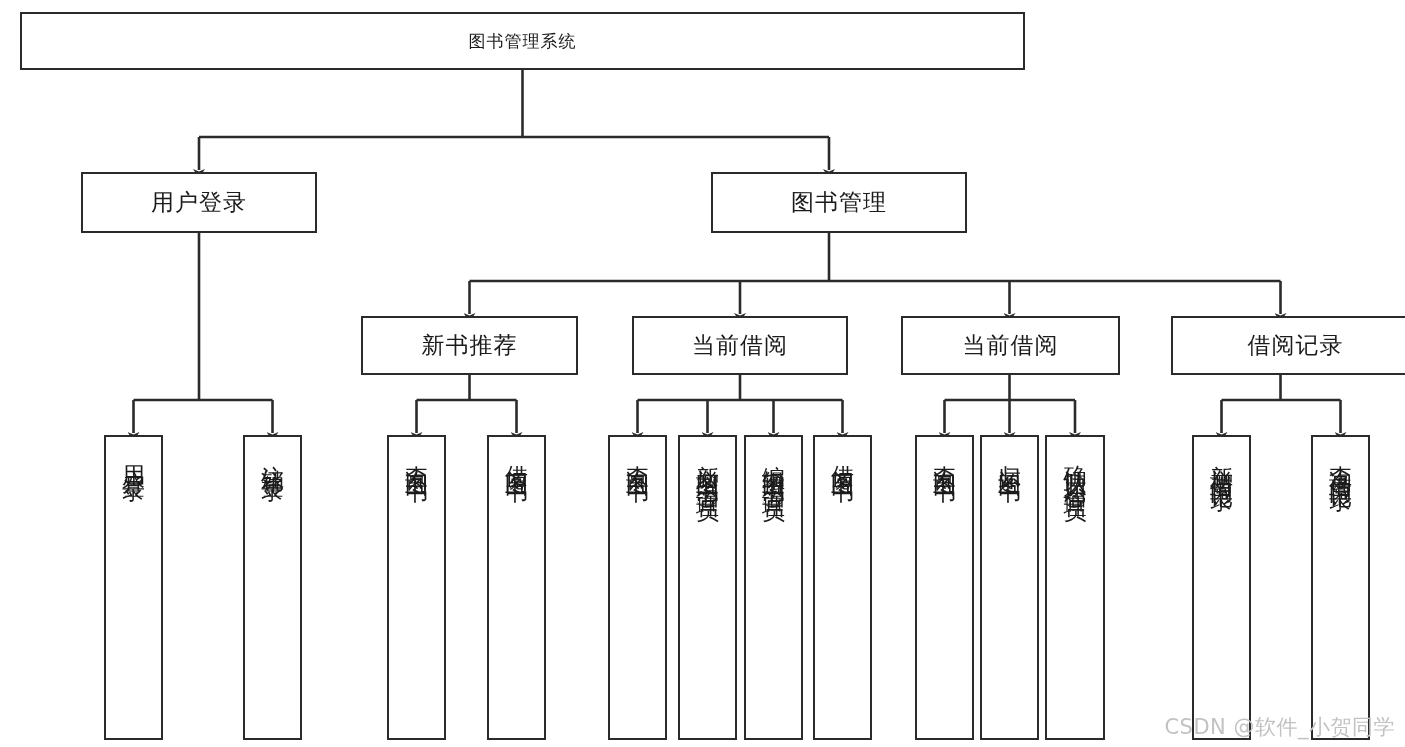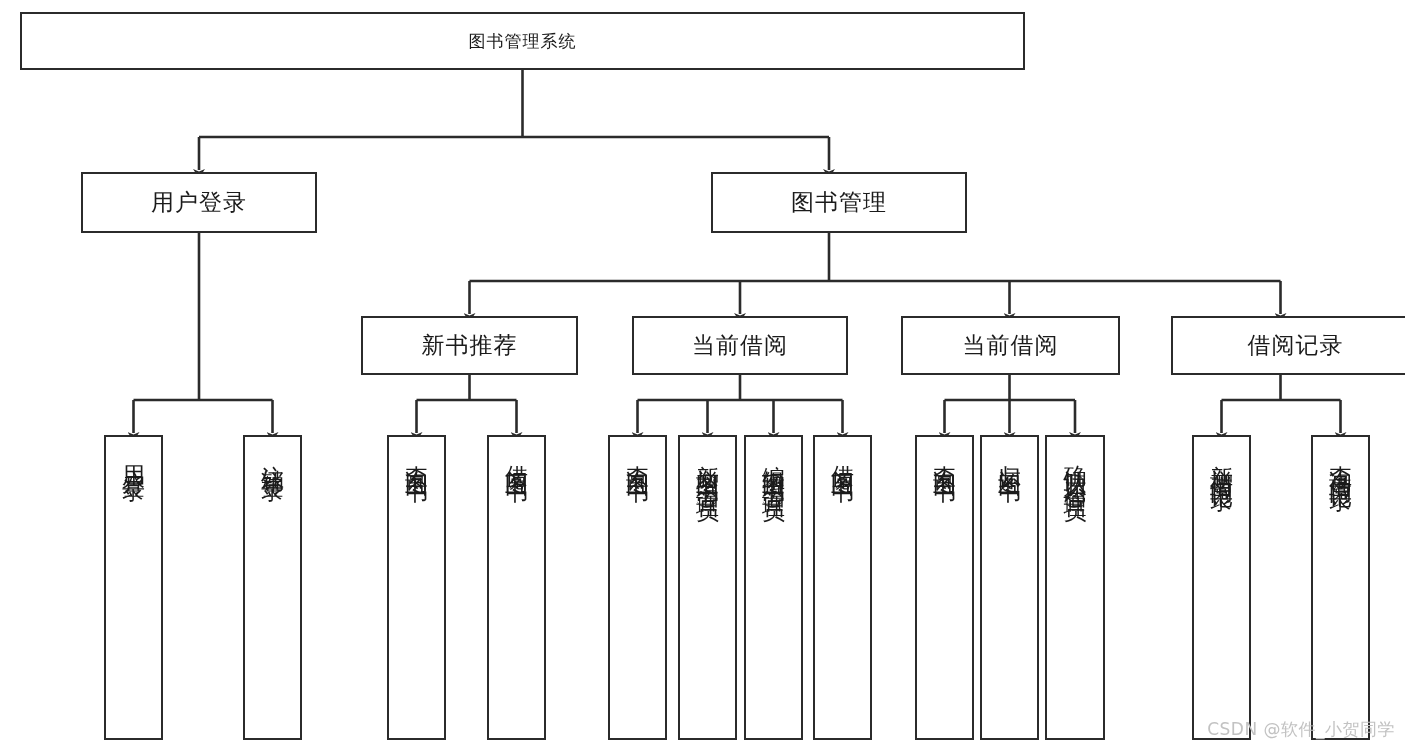--- a/index.html
+++ b/index.html
@@ -42,21 +42,21 @@
     text-orientation:upright;
     letter-spacing:5px;
     line-height:1.0;
     white-space:nowrap;
     display:block;
   }
   .watermark{
     position:absolute;
     right:10px;
     bottom:6px;
-    font-size:17px;
+    font-size:21px;
     color:#c2c2c2;
     z-index:5;
     letter-spacing:0.5px;
     white-space:nowrap;
     font-family:"DejaVu Sans","Liberation Sans",sans-serif;
   }
 </style>
 </head>
 <body>
 

